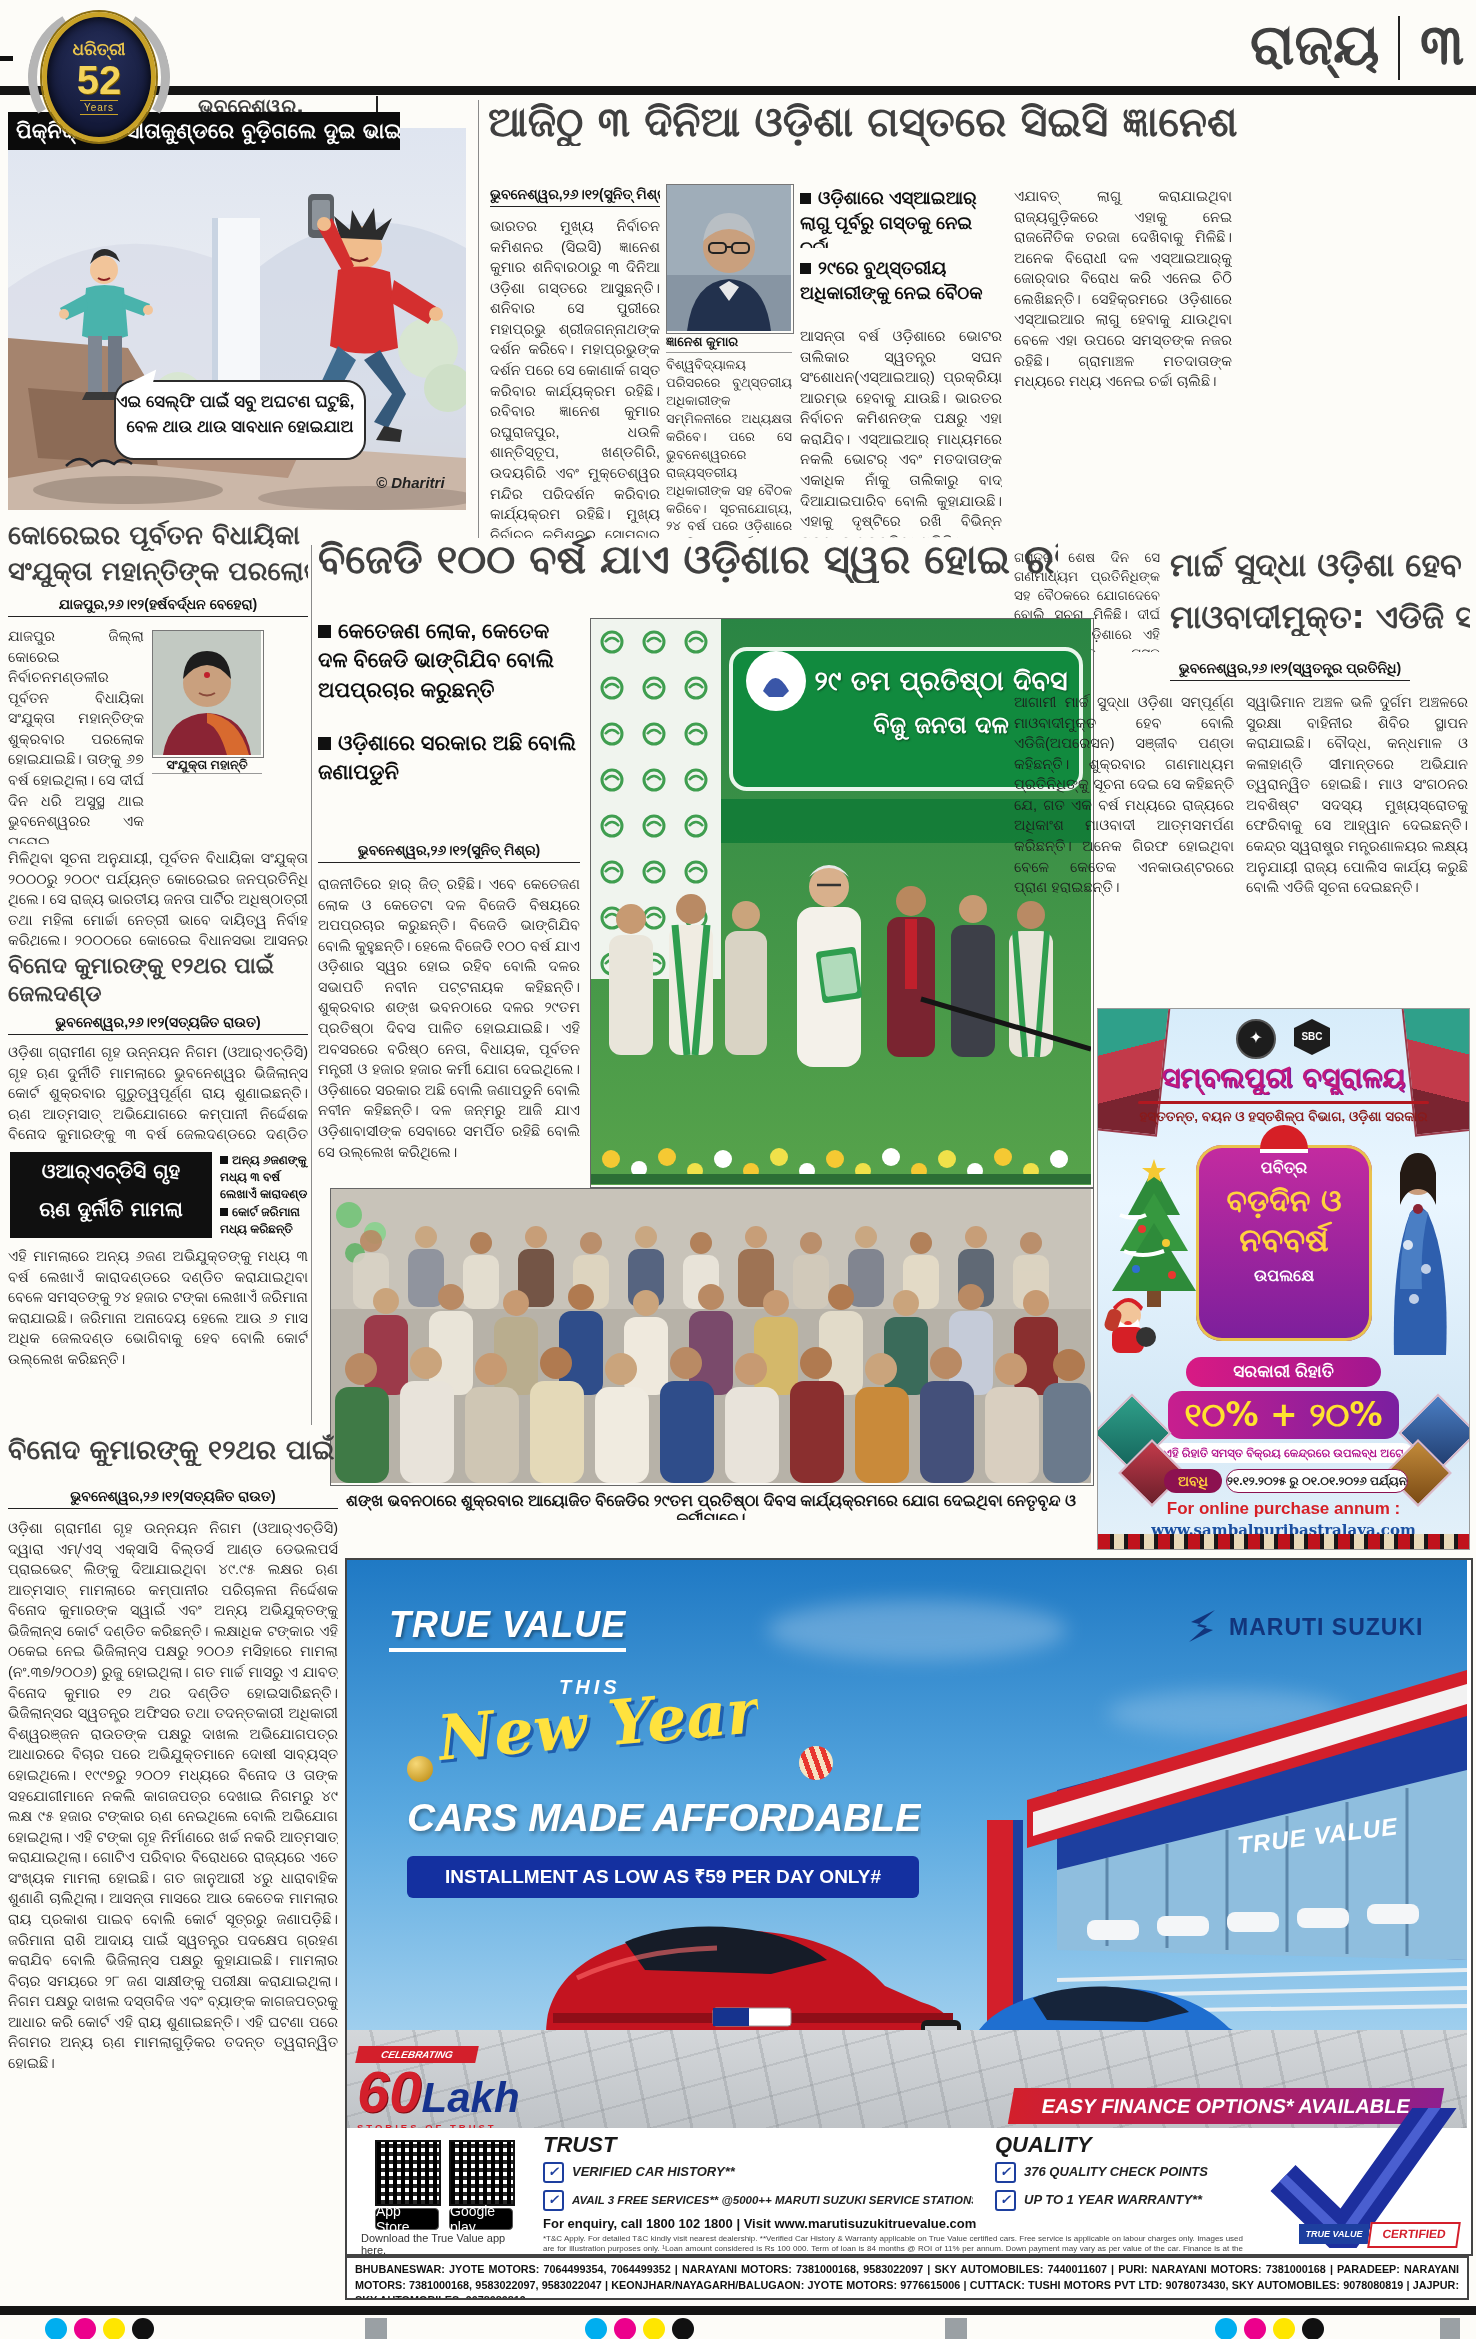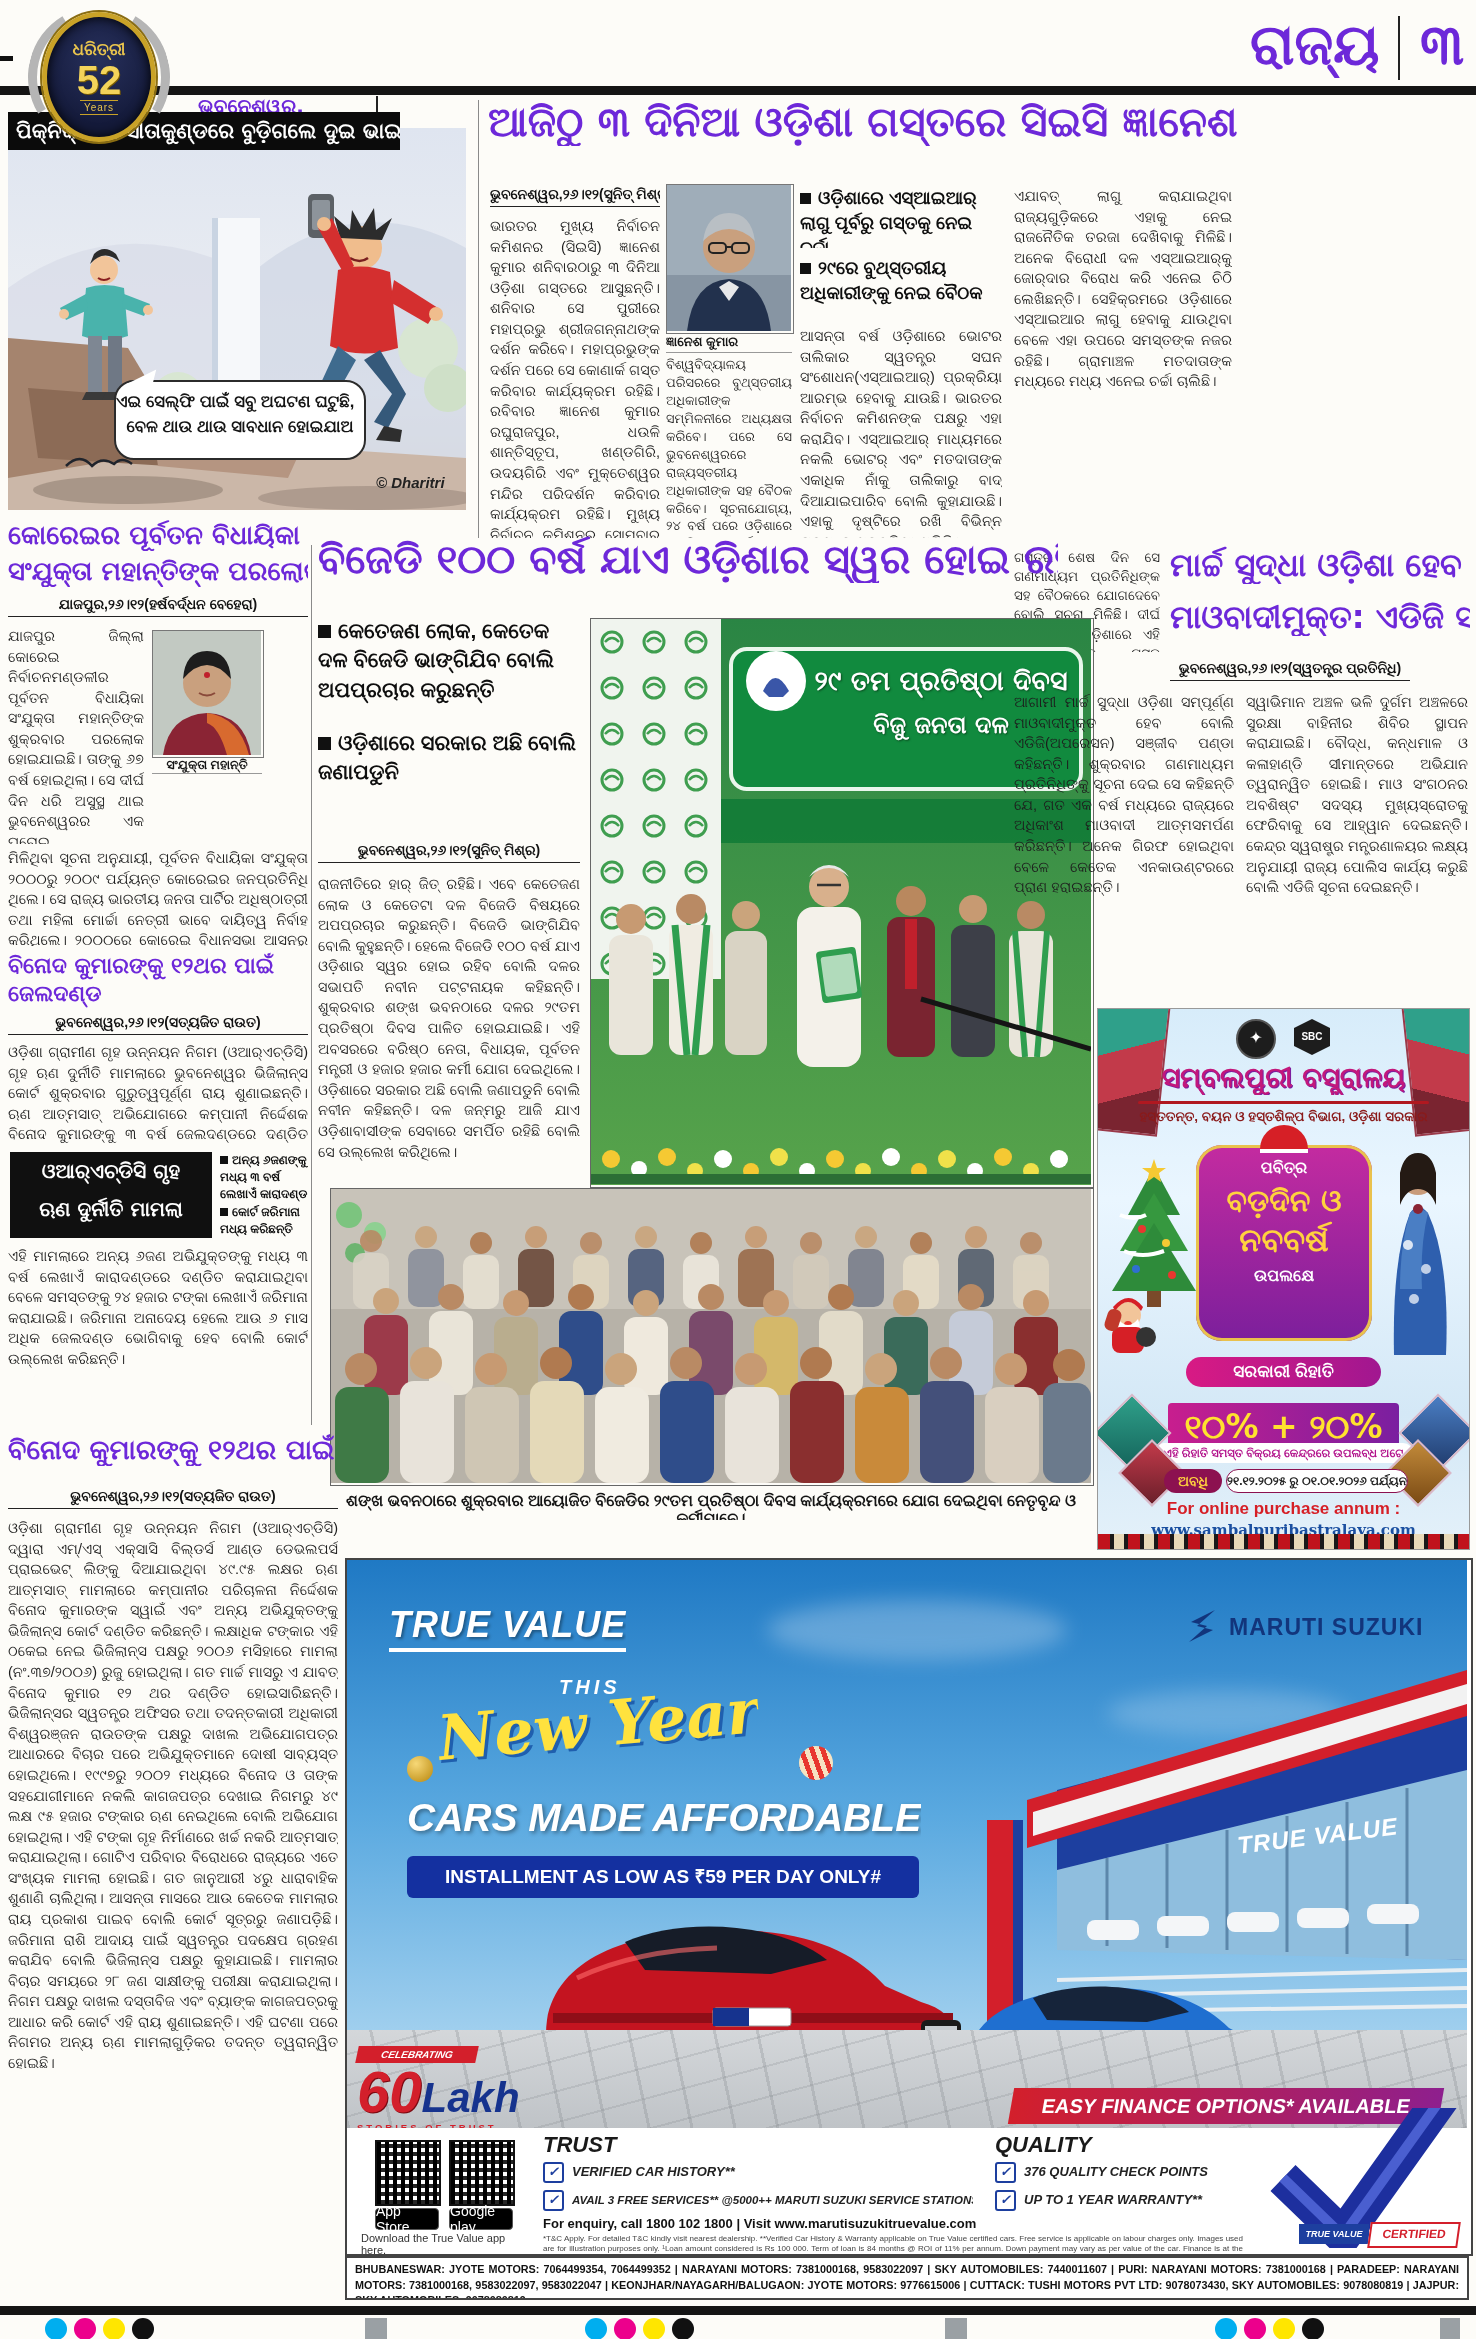--- a/index.html
+++ b/index.html
@@ -1,19 +1,19 @@
 <!DOCTYPE html>
 <html><head>
 <meta charset="utf-8">
 <style>
   html,body{margin:0;padding:0;background:#e8e8e4;}
   .page{position:relative;width:1476px;height:2339px;margin:0 auto;background:#fdfcf8;
         font-family:"Liberation Sans",sans-serif;color:#141414;overflow:hidden;}
   .abs{position:absolute;}
-  .hl{font-family:"DejaVu Sans",sans-serif;font-weight:bold;color:#6d28d9;}
+  .hl{font-family:"DejaVu Sans",sans-serif;font-weight:bold;color:#404040;}
   .nowrap{white-space:nowrap;overflow:hidden;}
   .body-txt{font-size:14.5px;line-height:1.42;text-align:justify;color:#1d1d1d;overflow:hidden;}
   .body-sm{font-size:13px;line-height:1.38;text-align:justify;color:#1d1d1d;overflow:hidden;}
   .dateline{font-weight:bold;font-size:14px;text-align:center;color:#111;
             border-bottom:1.5px solid #222;padding-bottom:3px;overflow:hidden;white-space:nowrap;}
   .bullet{font-weight:bold;line-height:1.4;color:#0e0e0e;overflow:hidden;}
   .bullet .sq{display:inline-block;width:11px;height:11px;background:#111;margin-right:7px;}
   .vr{background:#8a8a8a;width:1px;}
   .hrule{background:#151515;}
   .capline{font-weight:bold;color:#141414;overflow:hidden;}
@@ -431,21 +431,21 @@
     <div class="abs" style="left:98px;top:136px;width:176px;height:196px;border-radius:26px;
          background:linear-gradient(180deg,#c42ba0,#7c1f9c);box-shadow:0 0 0 3px #e9c14d inset;">
       <div class="abs" style="left:64px;top:-20px;width:48px;height:24px;background:#d61f26;border-radius:24px 24px 0 0;border-bottom:4px solid #fff;"></div>
       <div style="text-align:center;color:#fff;font-weight:bold;font-size:16px;margin-top:14px;">ପବିତ୍ର</div>
       <div style="text-align:center;color:#ffd23e;font-weight:bold;font-size:30px;margin-top:6px;font-family:'DejaVu Sans',sans-serif;">ବଡ଼ଦିନ ଓ</div>
       <div style="text-align:center;color:#ffd23e;font-weight:bold;font-size:32px;margin-top:2px;font-family:'DejaVu Sans',sans-serif;">ନବବର୍ଷ</div>
       <div style="text-align:center;color:#fff;font-weight:bold;font-size:16px;margin-top:8px;">ଉପଲକ୍ଷେ</div>
     </div>
 
     <div class="abs" style="left:88px;top:348px;width:195px;height:30px;border-radius:16px;background:linear-gradient(90deg,#d81a84,#a11790);color:#fff;font-weight:bold;font-size:17px;text-align:center;line-height:30px;">ସରକାରୀ ରିହାତି</div>
-    <div class="abs" style="left:70px;top:394px;width:231px;height:48px;border-radius:4px;background:linear-gradient(90deg,#c81e8e,#7a1fa0);color:#ffe22e;font-weight:bold;font-size:33px;text-align:center;line-height:48px;font-family:'DejaVu Sans',sans-serif;">୧୦% + ୨୦%</div>
+    <div class="abs" style="left:70px;top:382px;width:231px;height:48px;border-radius:14px;background:linear-gradient(90deg,#c81e8e,#7a1fa0);color:#ffe22e;font-weight:bold;font-size:33px;text-align:center;line-height:48px;font-family:'DejaVu Sans',sans-serif;">୧୦% + ୨୦%</div>
     <div class="abs nowrap" style="left:56px;top:434px;width:259px;height:20px;border-radius:10px;background:#fff;color:#b3148c;font-weight:bold;font-size:11.5px;text-align:center;line-height:20px;">ଏହି ରିହାତି ସମସ୍ତ ବିକ୍ରୟ କେନ୍ଦ୍ରରେ ଉପଲବ୍ଧ ଅଟେ</div>
 
     <div class="abs" style="left:6px;top:396px;width:52px;height:52px;background:linear-gradient(135deg,#2fa08a,#14635a);transform:rotate(45deg);border:2px solid #d9b8c8;"></div>
     <div class="abs" style="left:30px;top:440px;width:44px;height:44px;background:linear-gradient(135deg,#c23a4a,#6b1f2a);transform:rotate(45deg);border:2px solid #d9b8c8;"></div>
     <div class="abs" style="left:312px;top:396px;width:52px;height:52px;background:linear-gradient(135deg,#4a7ec4,#1f3a6b);transform:rotate(45deg);border:2px solid #d9b8c8;"></div>
     <div class="abs" style="left:296px;top:440px;width:44px;height:44px;background:linear-gradient(135deg,#c28a3a,#7a4a14);transform:rotate(45deg);border:2px solid #d9b8c8;"></div>
 
     <div class="abs" style="left:66px;top:460px;width:58px;height:24px;border-radius:12px;background:#8c1150;color:#ffd23e;font-weight:bold;font-size:14px;text-align:center;line-height:24px;">ଅବଧି</div>
     <div class="abs nowrap" style="left:128px;top:460px;width:180px;height:22px;border:1.5px solid #8c1150;border-radius:12px;background:#fff;color:#222;font-weight:bold;font-size:12px;text-align:center;line-height:22px;">୨୧.୧୨.୨୦୨୫ ରୁ ୦୧.୦୧.୨୦୨୬ ପର୍ଯ୍ୟନ୍ତ</div>
 

